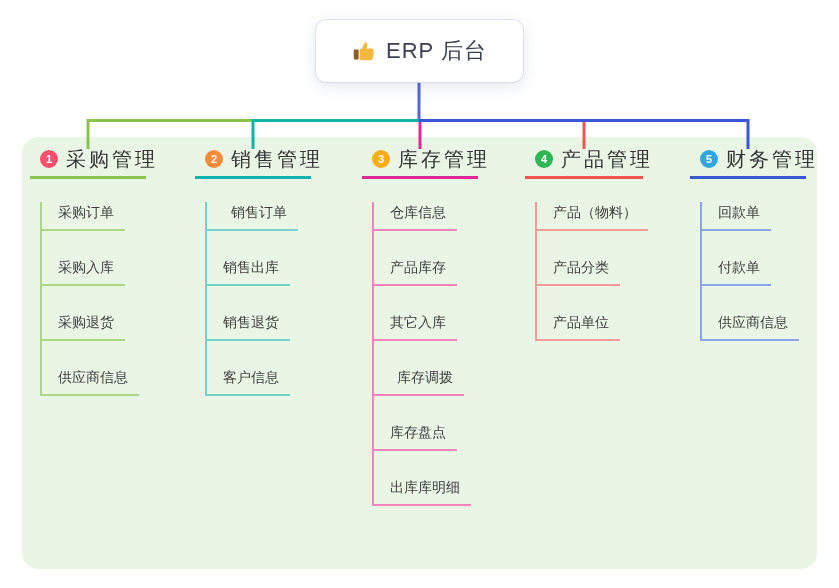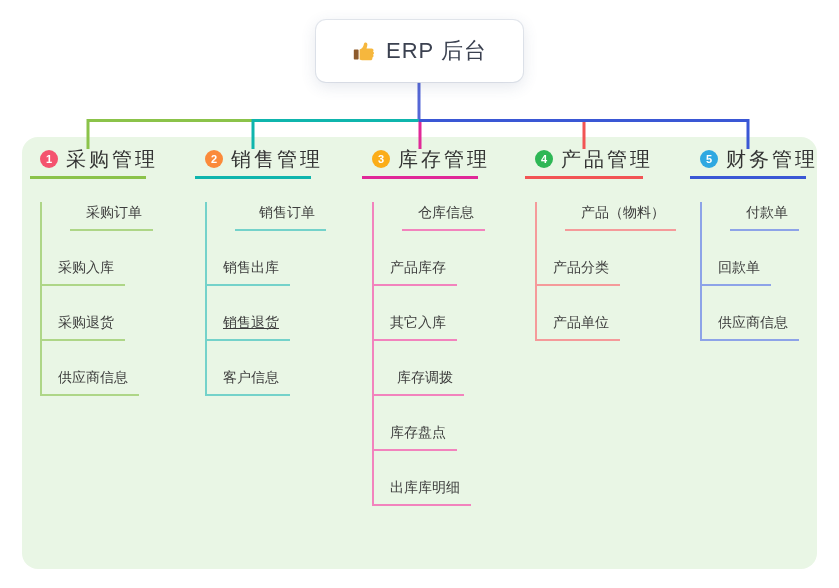--- a/index.html
+++ b/index.html
@@ -23,21 +23,21 @@
   .badge{width:18px;height:18px;border-radius:50%;flex:0 0 18px;
          display:inline-flex;align-items:center;justify-content:center;
          color:#ffffff;font-size:11px;font-weight:bold;line-height:1;}
   .branch-title{font-size:20px;letter-spacing:3px;color:#333333;font-weight:500;white-space:nowrap;}
 
   .children{border-left:2px solid;margin-left:10px;}
   .child{width:max-content;white-space:nowrap;
          padding:0 11px 6px 16px;border-bottom:2px solid;
          font-size:14px;line-height:21px;color:#3d3d3d;
          margin-top:26px;cursor:pointer;}
-  .child:first-child{margin-top:23px;margin-left:28px;}
+  .child:first-child{margin-top:23px;}
 </style>
 </head>
 <body>
 
 <div class="stage">
 
   <div class="panel"></div>
 
   <svg class="wires" id="wires" viewBox="0 0 839 588" xmlns="http://www.w3.org/2000/svg">
       <line x1="419" y1="82" x2="419" y2="122" stroke="#5567d6" stroke-width="3"></line>
@@ -70,21 +70,21 @@
         </div>
       </div>
       <div class="branch" style="left: 195px;">
         <div class="branch-header" style="width: 116px; border-bottom-color: rgb(15, 181, 173);">
           <span class="badge" style="background: rgb(251, 138, 58);">2</span>
           <span class="branch-title">销售管理</span>
         </div>
         <div class="children" style="border-left-color: rgb(116, 210, 202);">
           <div class="child" style="border-bottom-color: rgb(116, 210, 202); padding-left: 24px;">销售订单</div>
           <div class="child" style="border-bottom-color: rgb(116, 210, 202);">销售出库</div>
-          <div class="child" style="border-bottom-color: rgb(116, 210, 202); text-decoration: underline;">销售退货</div>
+          <div class="child" style="border-bottom-color: rgb(116, 210, 202);">销售退货</div>
           <div class="child" style="border-bottom-color: rgb(116, 210, 202);">客户信息</div>
         </div>
       </div>
       <div class="branch" style="left: 362px;">
         <div class="branch-header" style="width: 116px; border-bottom-color: rgb(224, 40, 152);">
           <span class="badge" style="background: rgb(251, 173, 24);">3</span>
           <span class="branch-title">库存管理</span>
         </div>
         <div class="children" style="border-left-color: rgb(242, 131, 189);">
           <div class="child" style="border-bottom-color: rgb(242, 131, 189);">仓库信息</div>
@@ -105,19 +105,19 @@
           <div class="child" style="border-bottom-color: rgb(245, 154, 154);">产品分类</div>
           <div class="child" style="border-bottom-color: rgb(245, 154, 154);">产品单位</div>
         </div>
       </div>
       <div class="branch" style="left: 690px;">
         <div class="branch-header" style="width: 116px; border-bottom-color: rgb(58, 87, 213);">
           <span class="badge" style="background: rgb(47, 168, 225);">5</span>
           <span class="branch-title">财务管理</span>
         </div>
         <div class="children" style="border-left-color: rgb(141, 163, 232);">
+          <div class="child" style="border-bottom-color: rgb(141, 163, 232);">回款单</div>
           <div class="child" style="border-bottom-color: rgb(141, 163, 232);">付款单</div>
-          <div class="child" style="border-bottom-color: rgb(141, 163, 232);">回款单</div>
           <div class="child" style="border-bottom-color: rgb(141, 163, 232);">供应商信息</div>
         </div>
       </div>
     </div>
 </div>
 
 </body></html>

